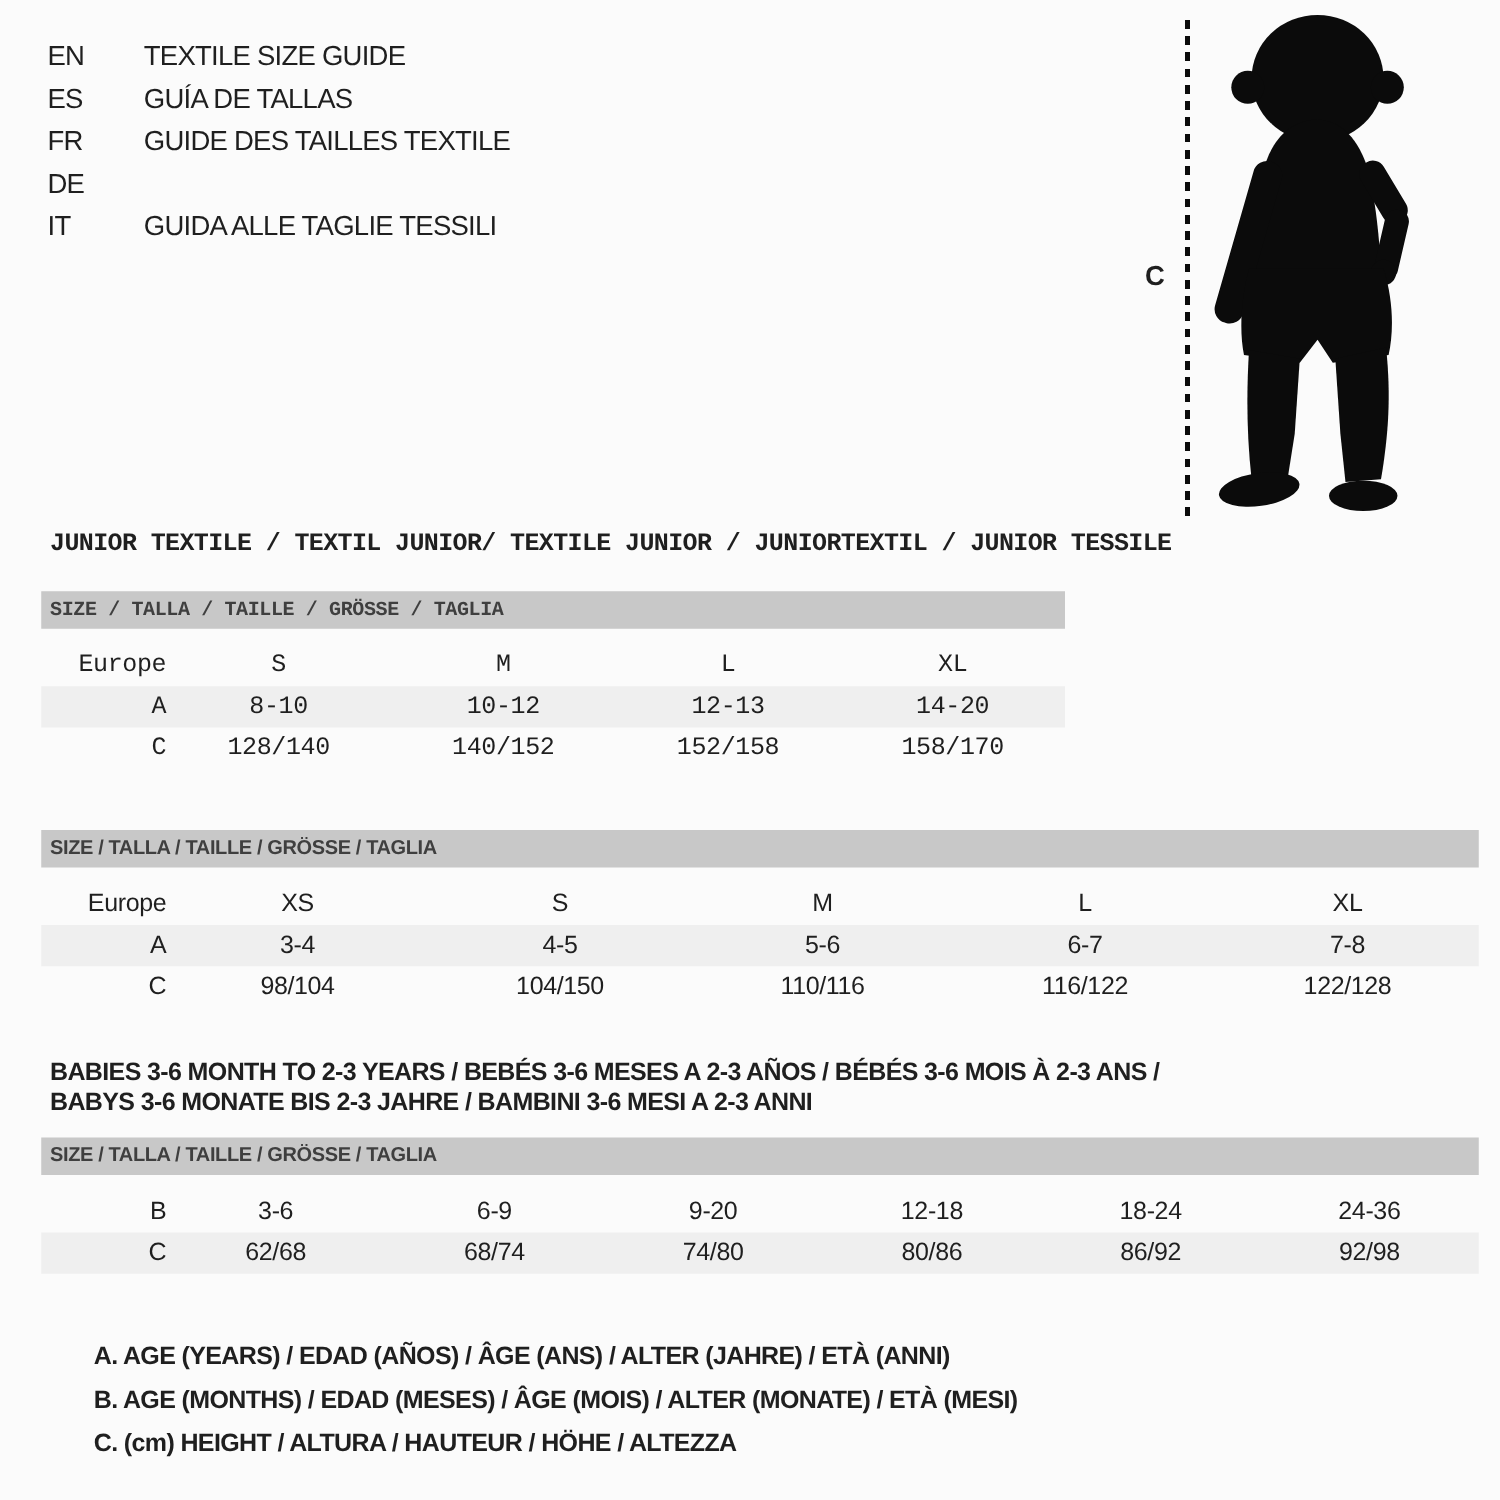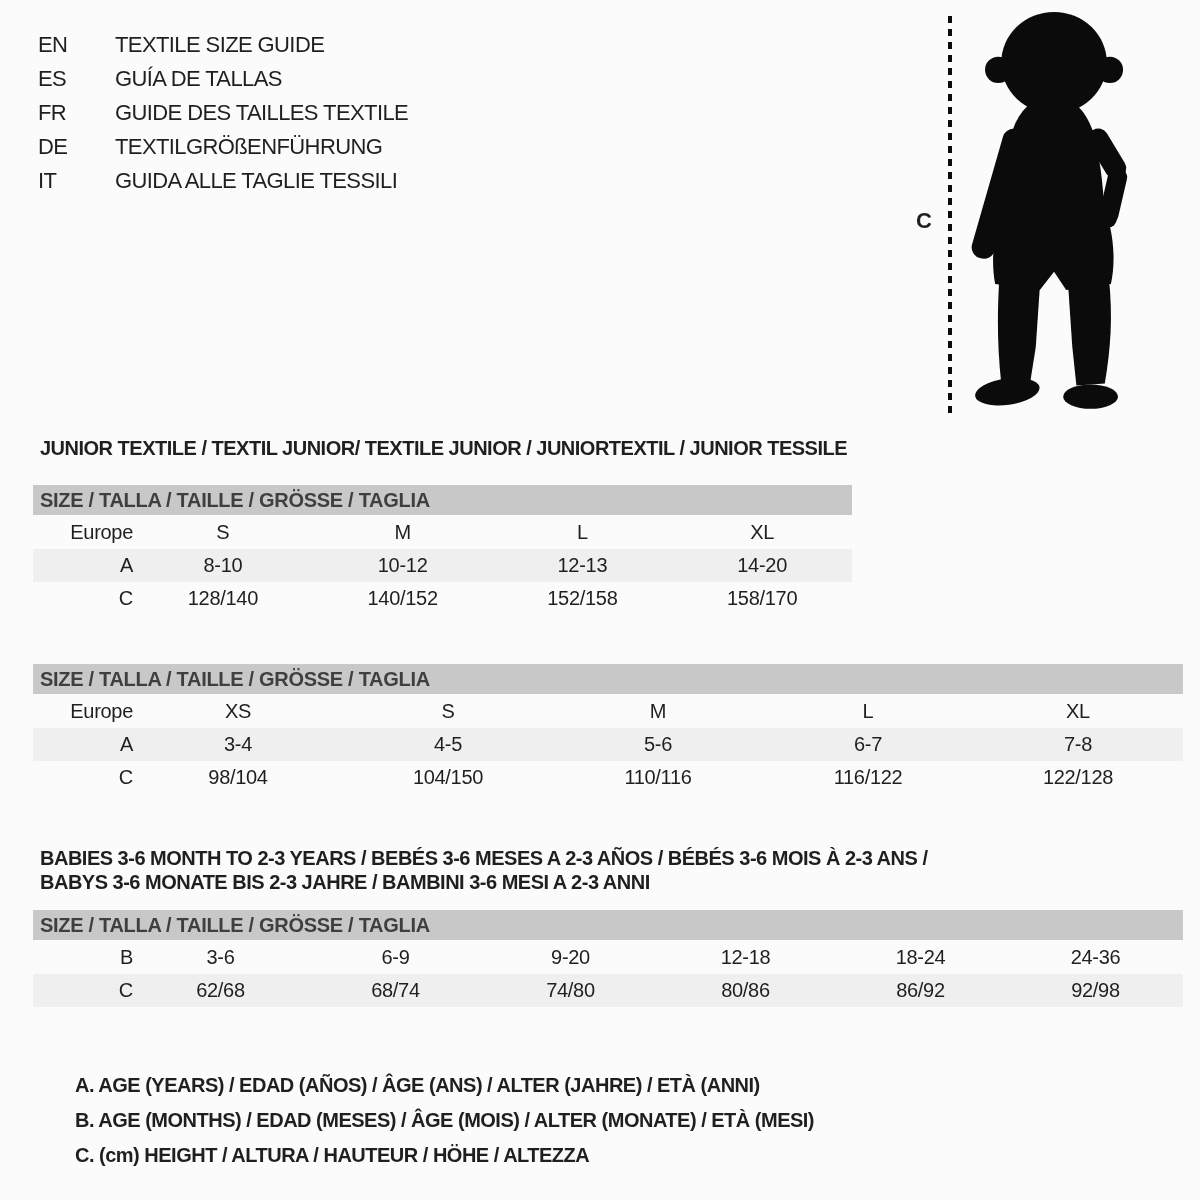--- a/index.html
+++ b/index.html
@@ -27,31 +27,31 @@
   
   .measure-line{
     position:absolute;left:948px;top:16px;width:4px;height:398px;
     background-image:repeating-linear-gradient(to bottom,var(--silhouette) 0 7px,transparent 7px 13px);
   }
   .measure-label{position:absolute;left:916px;top:208px;font-size:22px;font-weight:bold;}
   .baby-svg{position:absolute;left:962px;top:12px;width:178px;height:406px;color:var(--silhouette);}
 
   
   .section{position:absolute;left:33px;}
-  .section-junior{top:436px;width:819px;}
+  .section-junior{top:424px;width:819px;font-family:Liberation Mono, monospace;}
   .section-children{top:642px;width:1150px;}
   .section-babies{top:846px;width:1150px;}
   .section-title{font-size:20px;font-weight:bold;letter-spacing:-0.5px;line-height:24px;padding-left:7px;white-space:nowrap;}
   .title-sub{font-size:13px;vertical-align:-3px;}
   .section-junior .size-bar{margin-top:25px;}
   .section-children .size-bar{margin-top:22px;}
   .section-babies .size-bar{margin-top:16px;}
   .size-bar{
     height:30px;line-height:30px;background:var(--bar-bg);color:var(--bar-text);
-    font-size:20px;font-weight:bold;letter-spacing:-0.3px;padding-left:7px;margin-bottom:1px;
+    font-size:16px;font-weight:bold;letter-spacing:-0.3px;padding-left:7px;margin-bottom:13px;
   }
   .row{display:flex;height:33px;align-items:center;font-size:20px;letter-spacing:-0.3px;}
   .row.striped{background:var(--stripe-bg);}
   .cell{flex:1;text-align:center;}
   .cell.lbl{flex:0 0 100px;text-align:right;padding-left:7px;}
 
   
   .legend{position:absolute;left:55px;top:1068px;margin-left:20px;}
   .legend-line{height:35px;display:flex;align-items:center;font-size:20px;font-weight:bold;letter-spacing:-0.5px;white-space:nowrap;}
 </style>
@@ -68,21 +68,20 @@
     <div class="lang-row">
       <span class="lang-code">ES</span>
       <span class="lang-label">GUÍA DE TALLAS</span>
     </div>
     <div class="lang-row">
       <span class="lang-code">FR</span>
       <span class="lang-label">GUIDE DES TAILLES TEXTILE</span>
     </div>
     <div class="lang-row">
       <span class="lang-code">DE</span>
-      <span class="lang-label">TEXTILGRÖßENFÜHRUNG</span>
     </div>
     <div class="lang-row">
       <span class="lang-code">IT</span>
       <span class="lang-label">GUIDA ALLE TAGLIE TESSILI</span>
     </div>
   </div>
 
   <div class="measure-line"></div>
   <div class="measure-label">C</div>
   <svg class="baby-svg" viewBox="0 0 170 400" xmlns="http://www.w3.org/2000/svg">

